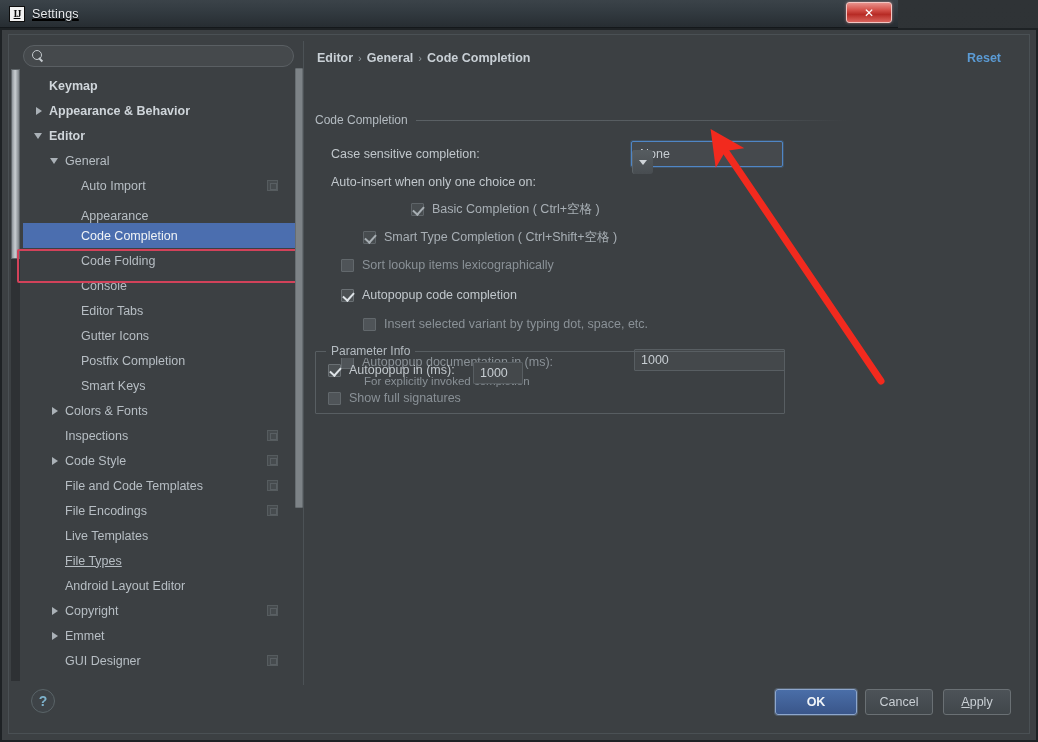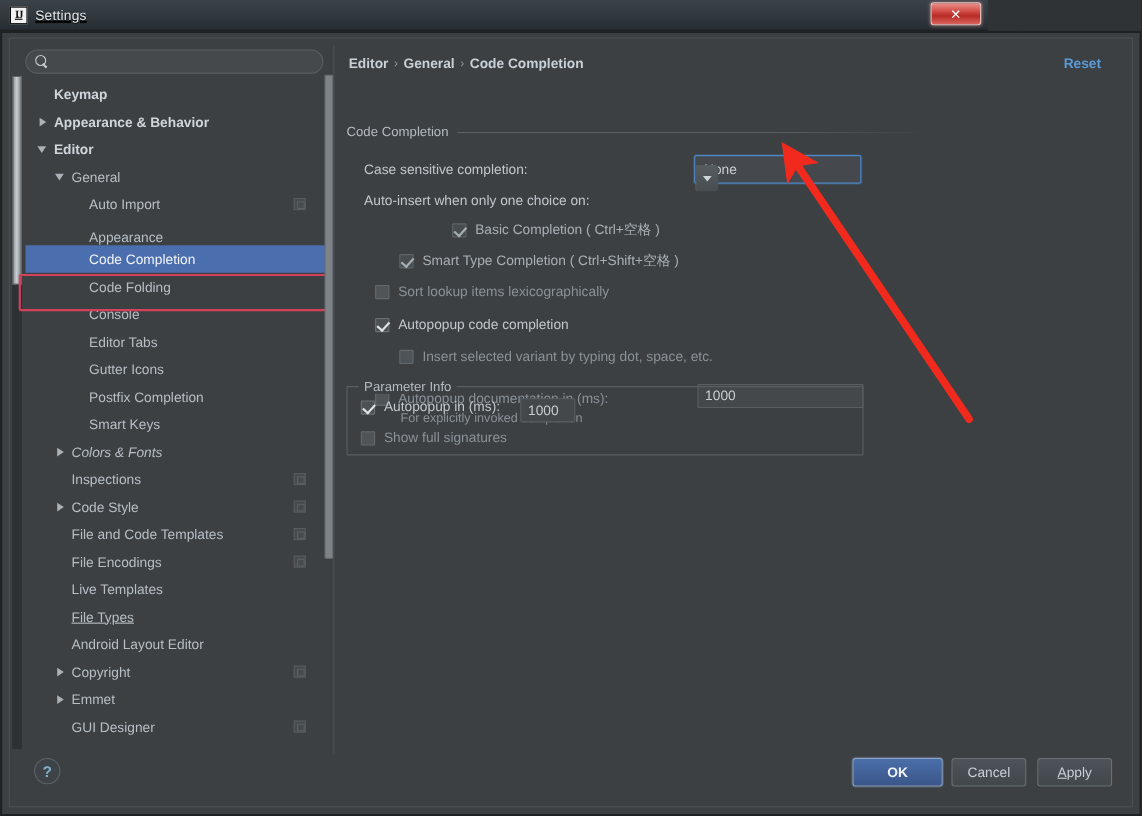--- a/index.html
+++ b/index.html
@@ -338,21 +338,21 @@
               <span class="lbl">Gutter Icons</span>
             </div>
             <div class="tree-item" style="padding-left: 42px;">
               <span class="tw"></span>
               <span class="lbl">Postfix Completion</span>
             </div>
             <div class="tree-item" style="padding-left: 42px;">
               <span class="tw"></span>
               <span class="lbl">Smart Keys</span>
             </div>
-            <div class="tree-item" style="padding-left: 26px; font-style: italic;">
+            <div class="tree-item" style="padding-left: 26px;">
               <span class="tw closed"></span>
               <span class="lbl">Colors &amp; Fonts</span>
             </div>
             <div class="tree-item" style="padding-left: 26px;">
               <span class="tw"></span>
               <span class="lbl">Inspections</span>
               <span class="mod-icon"></span>
             </div>
             <div class="tree-item" style="padding-left: 26px;">
               <span class="tw closed"></span>

